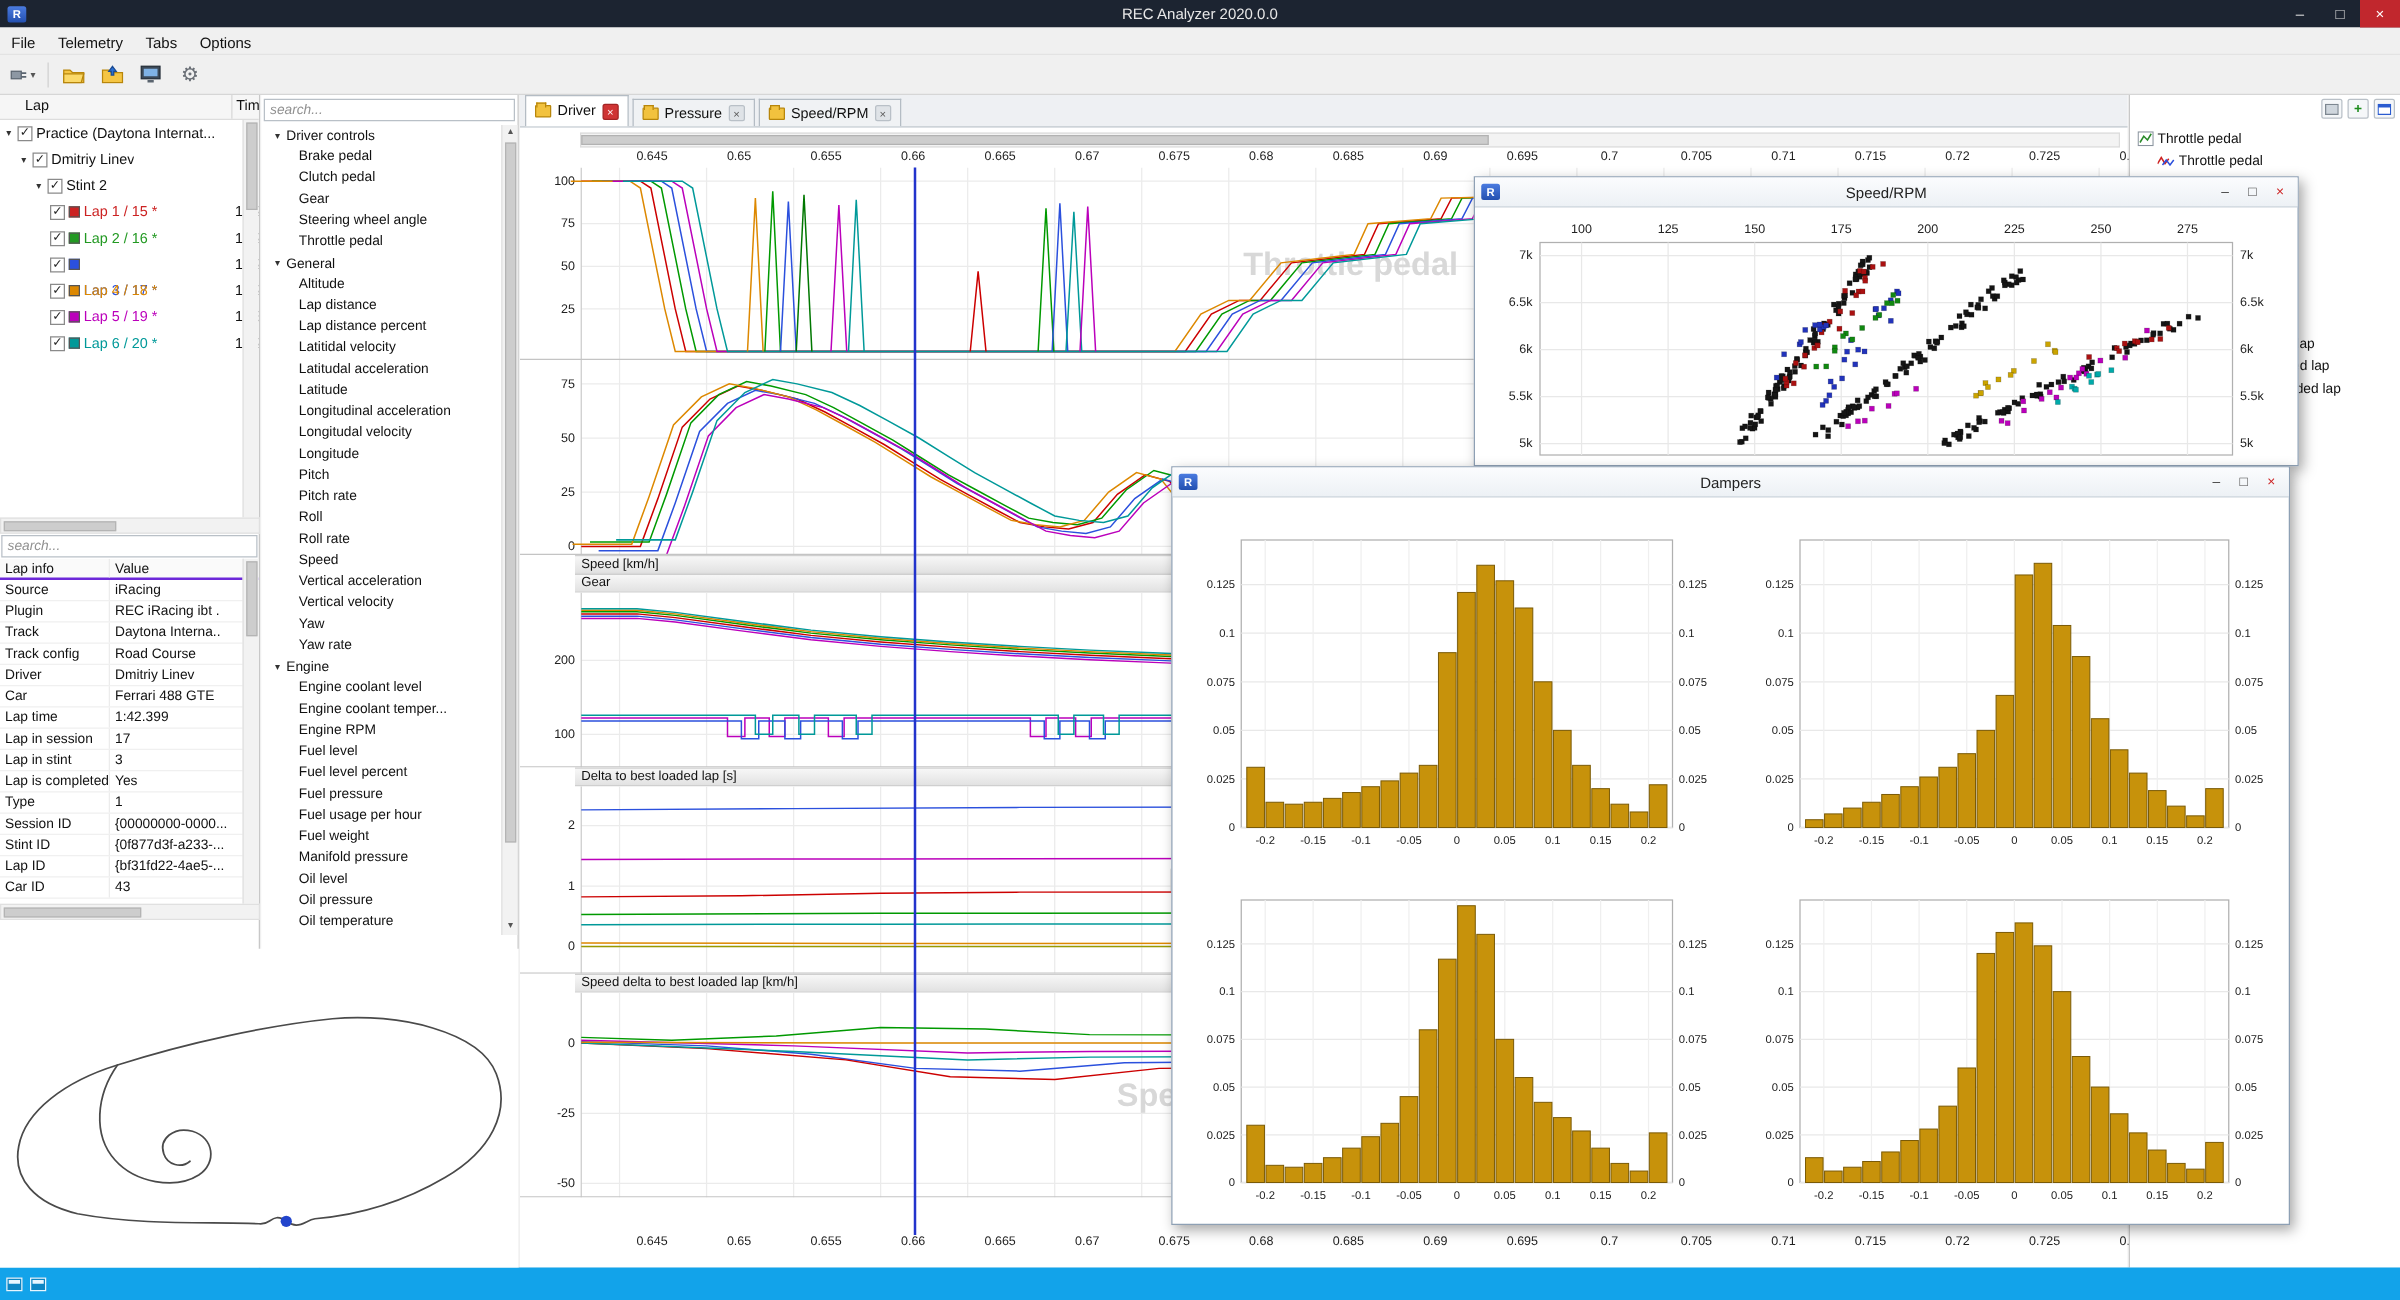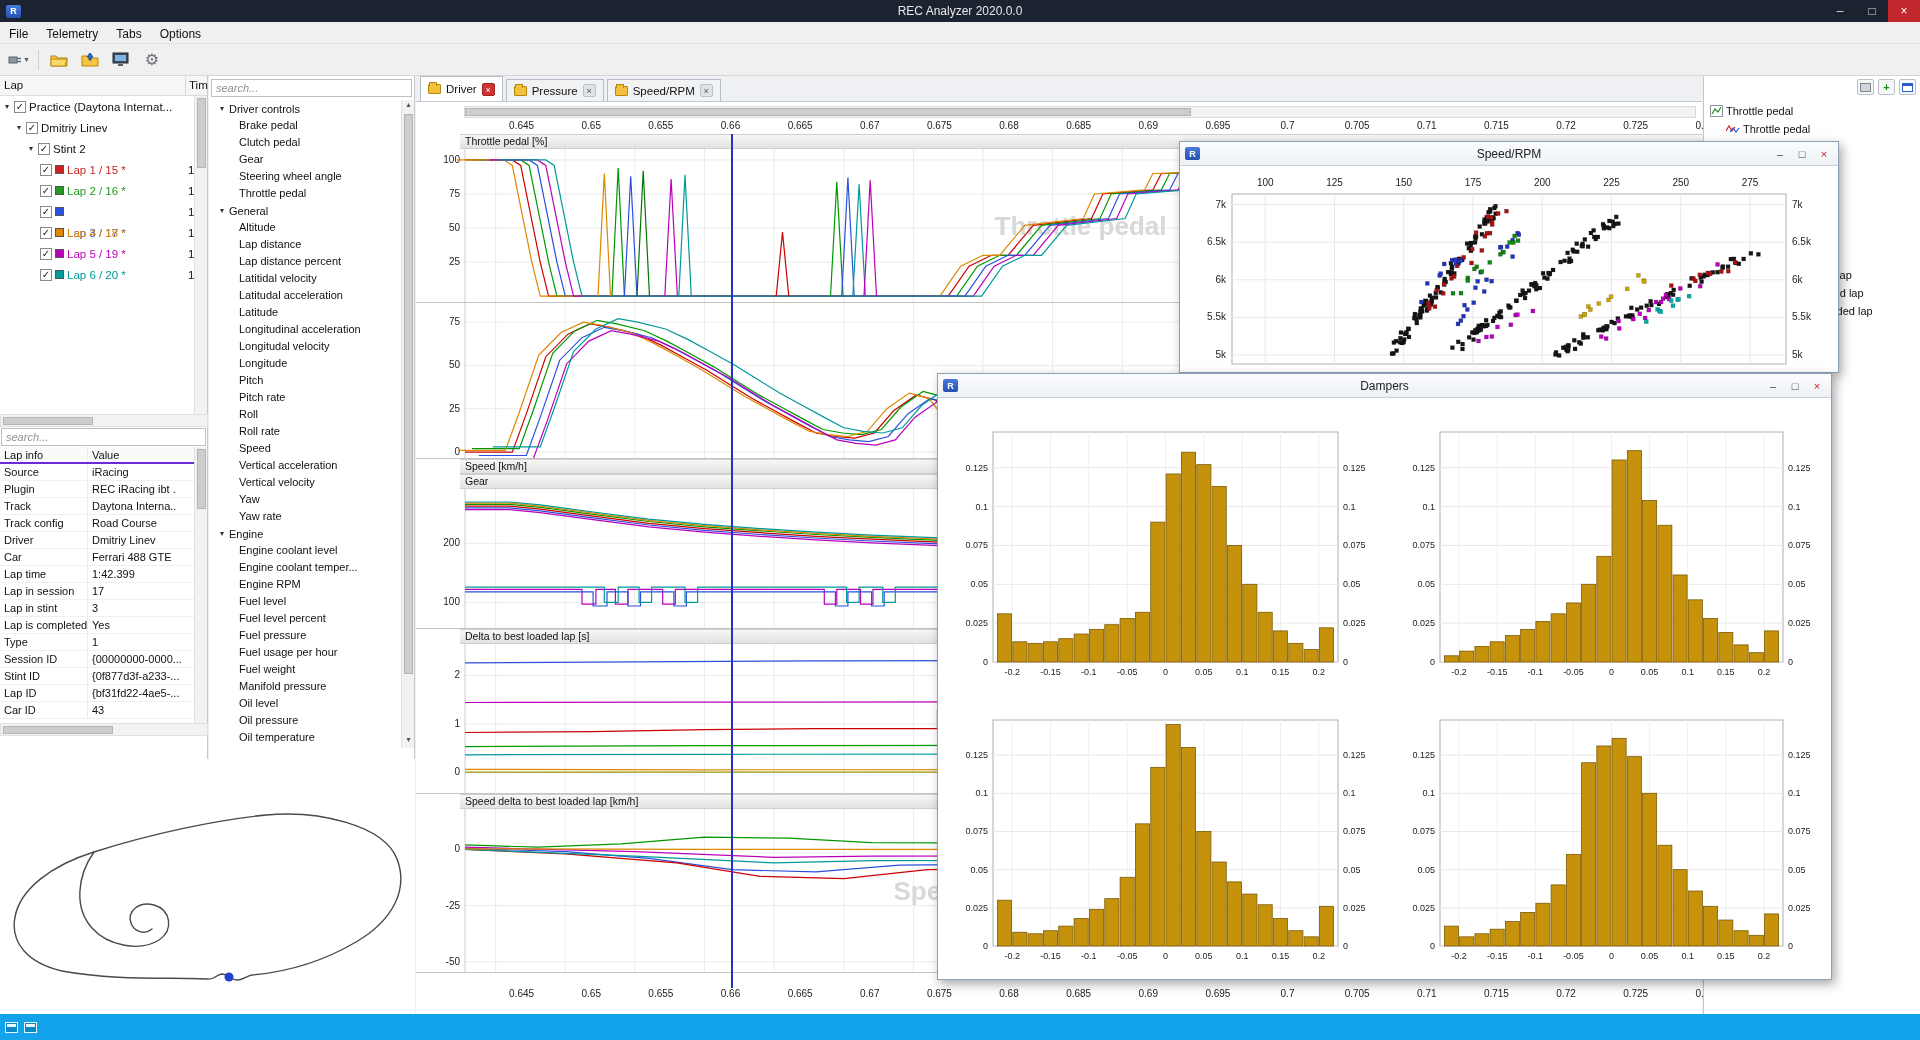--- a/index.html
+++ b/index.html
@@ -24,21 +24,21 @@
   #toolbar{position:absolute;left:0;top:44px;width:1920px;height:32px;background:#f0f0f0;
     display:flex;align-items:center;border-bottom:1px solid #d6d6d6;padding-left:4px;gap:3px;}
   .tb-btn{width:28px;height:26px;display:flex;align-items:center;justify-content:center;border-radius:2px;}
   .tb-sep{width:1px;height:20px;background:#cfcfcf;margin:0 3px;}
   .gear-glyph{font-size:16px;color:#6a6f76;}
   .dd-arrow{font-size:8px;color:#555;margin-left:1px;}
   
   #lapcol{position:absolute;left:0;top:76px;width:208px;height:938px;background:#fff;
     border-right:1px solid #c8c8c8;}
   #lap-header{position:absolute;left:0;top:0;width:100%;height:20px;background:#f6f6f6;
-    border-bottom:1px solid #ddd;font-size:11.5px;line-height:19px;padding-left:4px;}
+    border-bottom:1px solid #ddd;font-size:11.5px;line-height:19px;padding-left:20px;}
   #lap-header .tim{position:absolute;left:185px;top:0;bottom:0;border-left:1px solid #d8d8d8;padding-left:3px;}
   #lap-tree{position:absolute;left:0;top:20px;width:100%;height:318px;overflow:hidden;}
   .tree-row{position:relative;display:flex;align-items:center;height:21px;font-size:11.5px;white-space:nowrap;}
   .expander{width:10px;font-size:8px;color:#333;flex:none;text-align:center;}
   .checkbox{width:12px;height:12px;border:1px solid #8a8a8a;background:#fff;font-size:10px;
     line-height:10px;text-align:center;color:#222;margin:0 3px 0 2px;flex:none;}
   .lap-chip{width:9px;height:9px;border:1px solid #555;margin-right:3px;flex:none;}
   .tree-label{overflow:hidden;text-overflow:ellipsis;}
   .lap-time{position:absolute;left:188px;width:20px;overflow:hidden;white-space:nowrap;}
   .vtrack{position:absolute;width:13px;background:#f2f2f2;border-left:1px solid #e0e0e0;}
@@ -418,21 +418,20 @@
       <span class="ax-lb" style="left: 775.903px;">0.695</span>
       <span class="ax-lb" style="left: 845.529px;">0.7</span>
       <span class="ax-lb" style="left: 915.156px;">0.705</span>
       <span class="ax-lb" style="left: 984.783px;">0.71</span>
       <span class="ax-lb" style="left: 1054.41px;">0.715</span>
       <span class="ax-lb" style="left: 1124.04px;">0.72</span>
       <span class="ax-lb" style="left: 1193.66px;">0.725</span>
       <span class="ax-lb" style="left: 1263.29px;">0.73</span>
     </div>
   <div id="strips">
-      <div class="strip-header">Throttle pedal [%]</div>
       <svg width="1286" height="154" class="strip-plot">
         <line x1="79.63574660633459" y1="0" x2="79.63574660633459" y2="154" stroke="#ebebeb" stroke-width="1"></line>
         <line x1="149.2624434389139" y1="0" x2="149.2624434389139" y2="154" stroke="#ebebeb" stroke-width="1"></line>
         <line x1="218.88914027149318" y1="0" x2="218.88914027149318" y2="154" stroke="#ebebeb" stroke-width="1"></line>
         <line x1="288.5158371040725" y1="0" x2="288.5158371040725" y2="154" stroke="#ebebeb" stroke-width="1"></line>
         <line x1="358.14253393665183" y1="0" x2="358.14253393665183" y2="154" stroke="#ebebeb" stroke-width="1"></line>
         <line x1="427.7692307692311" y1="0" x2="427.7692307692311" y2="154" stroke="#ebebeb" stroke-width="1"></line>
         <line x1="497.3959276018104" y1="0" x2="497.3959276018104" y2="154" stroke="#ebebeb" stroke-width="1"></line>
         <line x1="567.0226244343897" y1="0" x2="567.0226244343897" y2="154" stroke="#ebebeb" stroke-width="1"></line>
         <line x1="636.6493212669691" y1="0" x2="636.6493212669691" y2="154" stroke="#ebebeb" stroke-width="1"></line>

